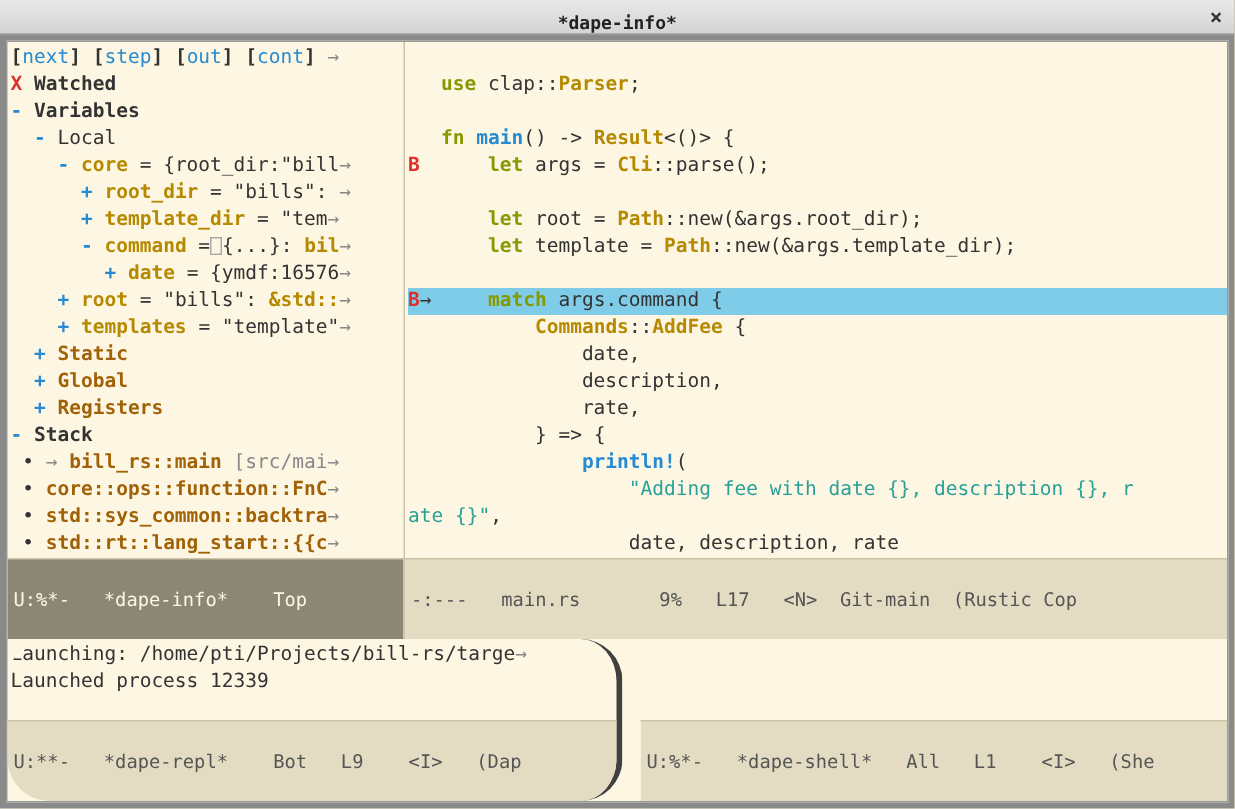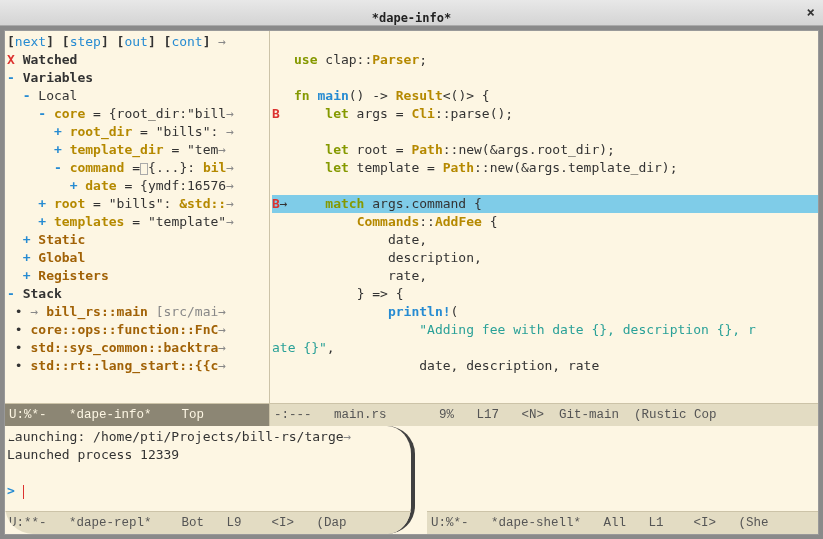--- a/index.html
+++ b/index.html
@@ -58,24 +58,23 @@
   overflow: hidden;
   padding: 2px 0 0 2px;
   line-height: 18px;
   white-space: pre;
   color: #333;
 }
 .modeline {
   background: #e3dcc3;
   color: #555;
   font-size: 12.5px;
-  padding: 4px 4px;
+  padding: 19px 4px;
   white-space: pre;
   border-top: 1px solid #ccc3a8;
-  font-family: Liberation Mono, monospace;
 }
 .modeline.active { background: #8c8674; color: #fdf6e3; }
 .bottom-panes {
   display: flex;
   height: 108px;
 }
 .repl-pane { width: 410px; border-right: 4px solid #404040; border-radius: 28px; }
 .shell-pane { flex: 1; margin-left: 12px; }
 
 

